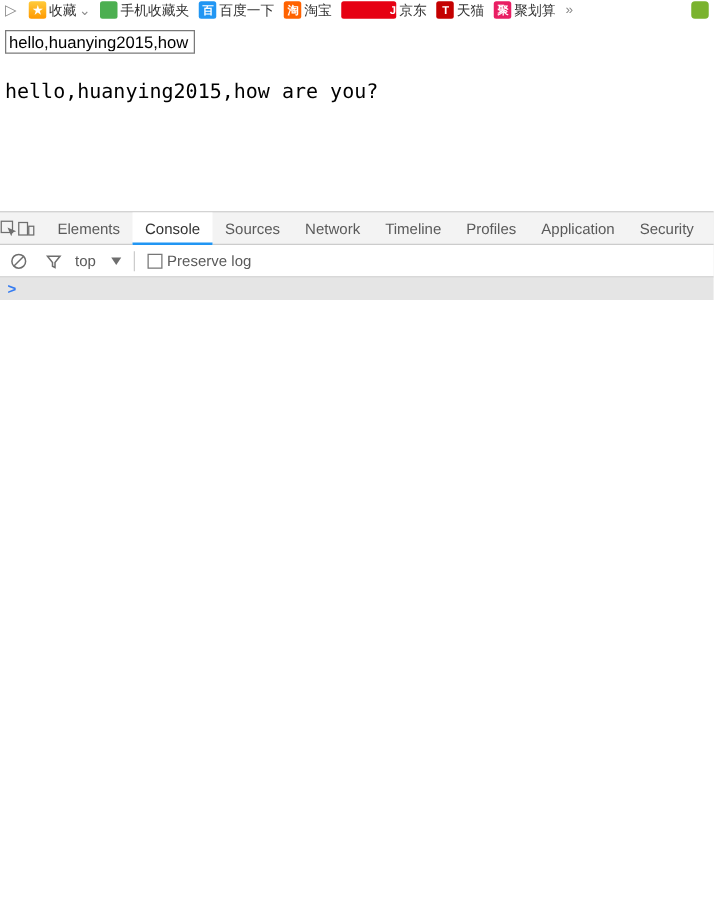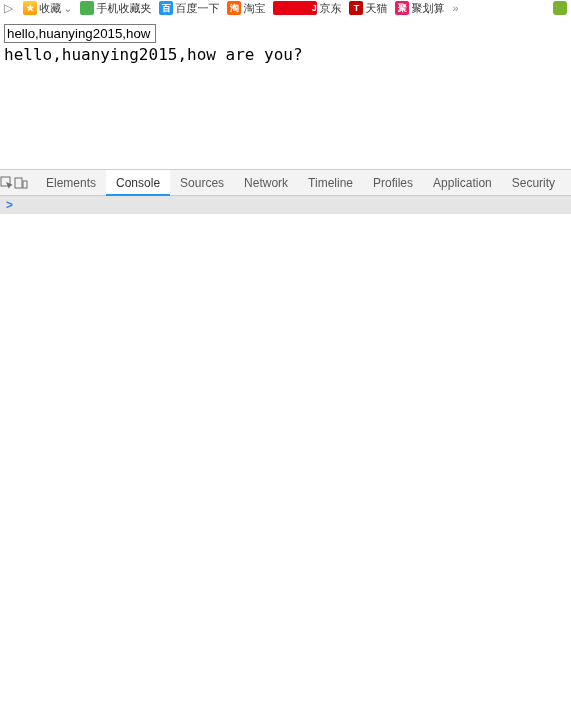--- a/index.html
+++ b/index.html
@@ -78,21 +78,21 @@
       font-family: Arial, sans-serif;
       width: 152px;
       background: #fff;
       color: #000;
     }
 
     .page-text {
       font-family: "SimSun", "NSimSun", monospace;
       font-size: 16px;
       color: #000;
-      margin-top: 2px;
+      margin-top: 20px;
     }
 
     
     .devtools {
       border-top: 1px solid #ccc;
       background: #e5e5e5;
     }
 
     .devtools-tabs {
       display: flex;
@@ -279,18 +279,40 @@
     <span class="dt-tab active">Console</span>
     <span class="dt-tab">Sources</span>
     <span class="dt-tab">Network</span>
     <span class="dt-tab">Timeline</span>
     <span class="dt-tab">Profiles</span>
     <span class="dt-tab">Application</span>
     <span class="dt-tab">Security</span>
     <span class="dt-tab">A</span>
   </div>
 
+  <div class="console-toolbar">
+    <span class="ct-icon">
+      <svg width="14" height="14" viewBox="0 0 14 14">
+          <circle cx="7" cy="7" r="5.5" fill="none" stroke="#6e6e6e" stroke-width="1.2"></circle>
+          <line x1="3" y1="11" x2="11" y2="3" stroke="#6e6e6e" stroke-width="1.2"></line>
+        </svg>
+    </span>
+    <span class="ct-icon">
+      <svg width="14" height="14" viewBox="0 0 14 14">
+          <path d="M2 3 L12 3 L8 8 L8 12 L6 11 L6 8 Z" fill="none" stroke="#6e6e6e" stroke-width="1.2"></path>
+        </svg>
+    </span>
+    <span class="ct-dropdown">
+      <span>top</span>
+    </span>
+    <span class="tri-down"></span>
+    <span class="ct-sep"></span>
+    <span class="ct-checkbox">
+      <span class="checkbox-box"></span>
+      <span>Preserve log</span>
+    </span>
+  </div>
 
   <div class="console-body">
     <span class="console-prompt">&gt;</span>
   </div>
 
 </div>
 
 </body></html>

